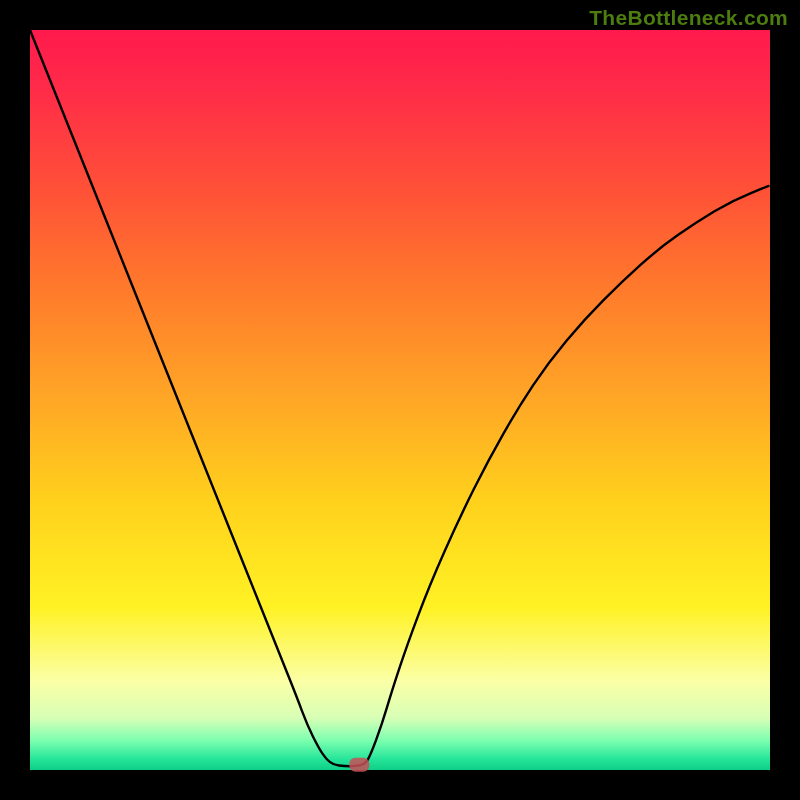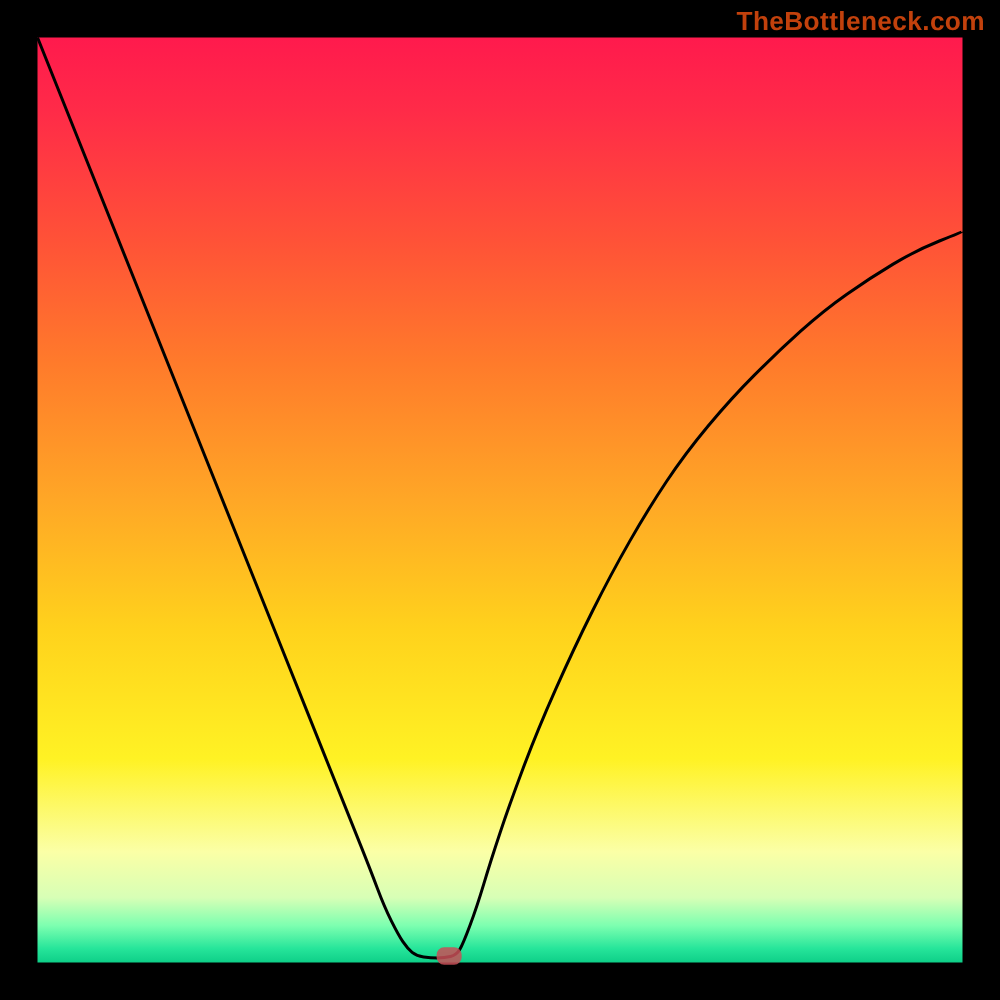--- a/index.html
+++ b/index.html
@@ -8,21 +8,21 @@
     height: 800px;
     background: #000;
     font-family: Arial, Helvetica, sans-serif;
     position: relative;
     overflow: hidden;
   }
   .watermark {
     position: absolute;
     top: 6px;
     right: 12px;
-    color: #c2410c;
+    color: #4d7c0f;
     font-size: 21px;
     font-weight: 600;
     letter-spacing: 0.3px;
     z-index: 5;
   }
   .plot-area {
     position: absolute;
     left: 30px;
     top: 30px;
     width: 740px;

